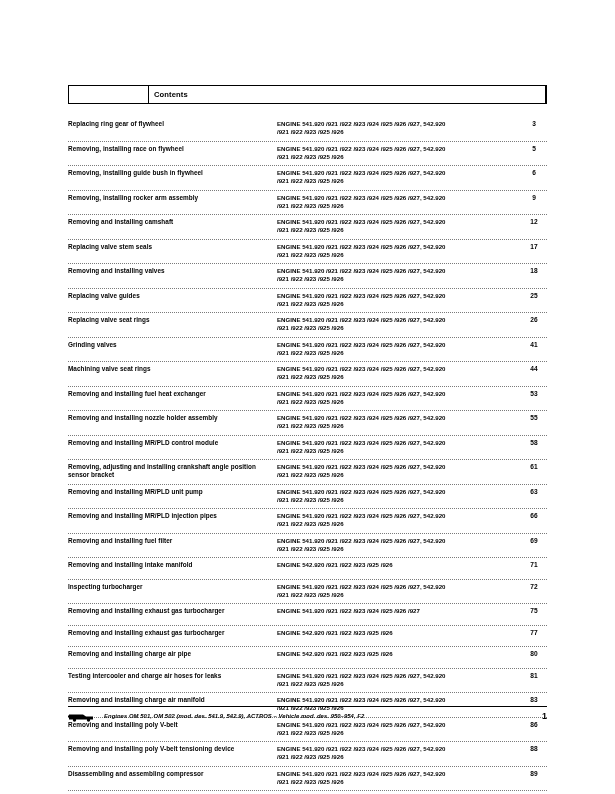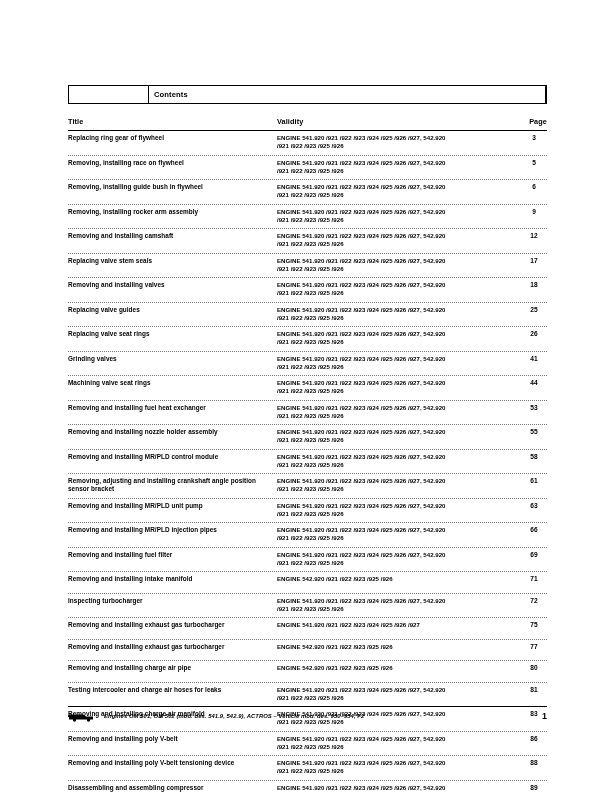--- a/index.html
+++ b/index.html
@@ -168,25 +168,20 @@
 <body>
 
 <div class="page">
 
   <div class="header-box">
     <div class="hdr-cell hdr-blank"></div>
     <div class="hdr-cell hdr-contents">Contents</div>
   </div>
 
   <div class="toc">
-    <div class="toc-head">
-      <div class="col-title">Title</div>
-      <div class="col-validity">Validity</div>
-      <div class="col-page">Page</div>
-    </div>
     <div id="toc-rows">
         <div class="row two-line">
           <div class="row-inner">
             <div class="cell-title">Replacing ring gear of flywheel</div>
             <div class="cell-validity"><span>ENGINE  541.920 /921 /922 /923 /924 /925 /926 /927, 542.920</span><span class="vline2">/921 /922 /923 /925 /926</span></div>
             <div class="cell-page">3</div>
           </div>
         </div>
         <div class="row two-line">
           <div class="row-inner">

